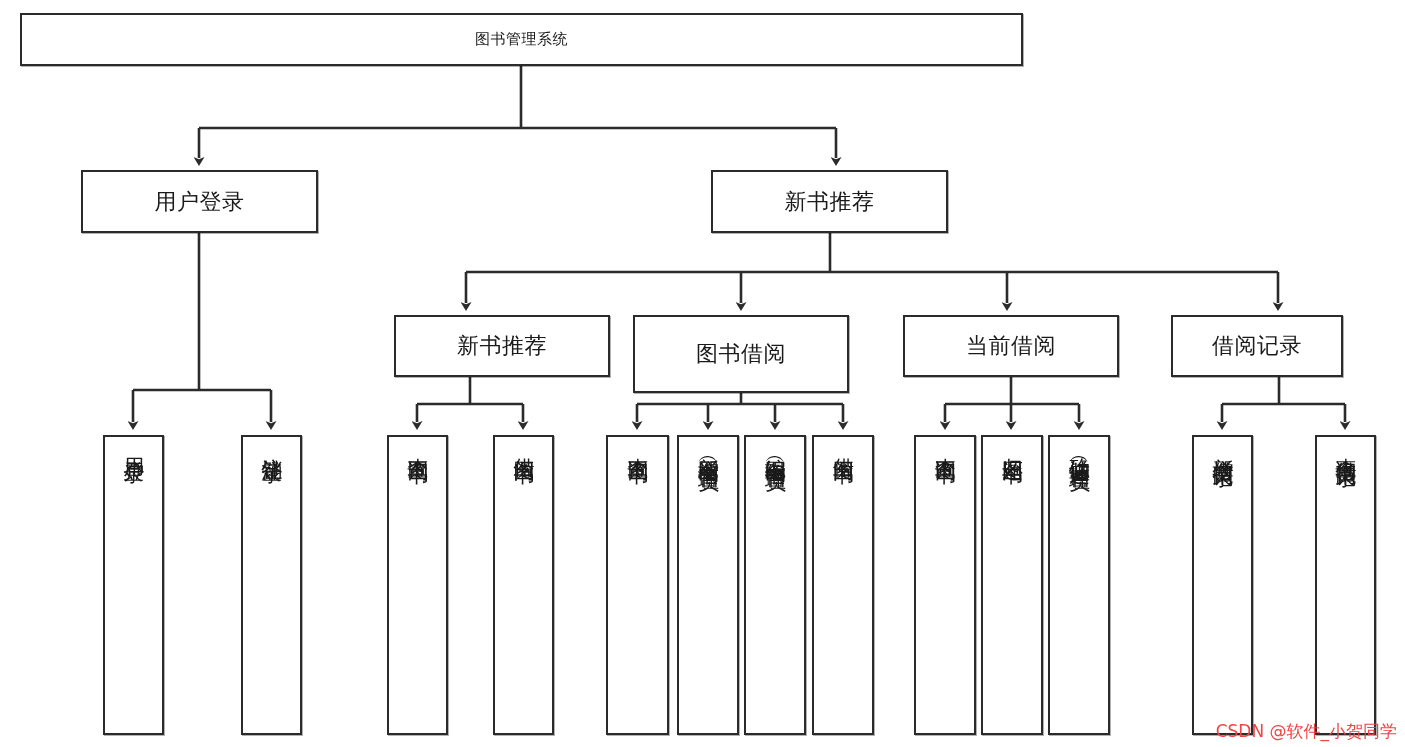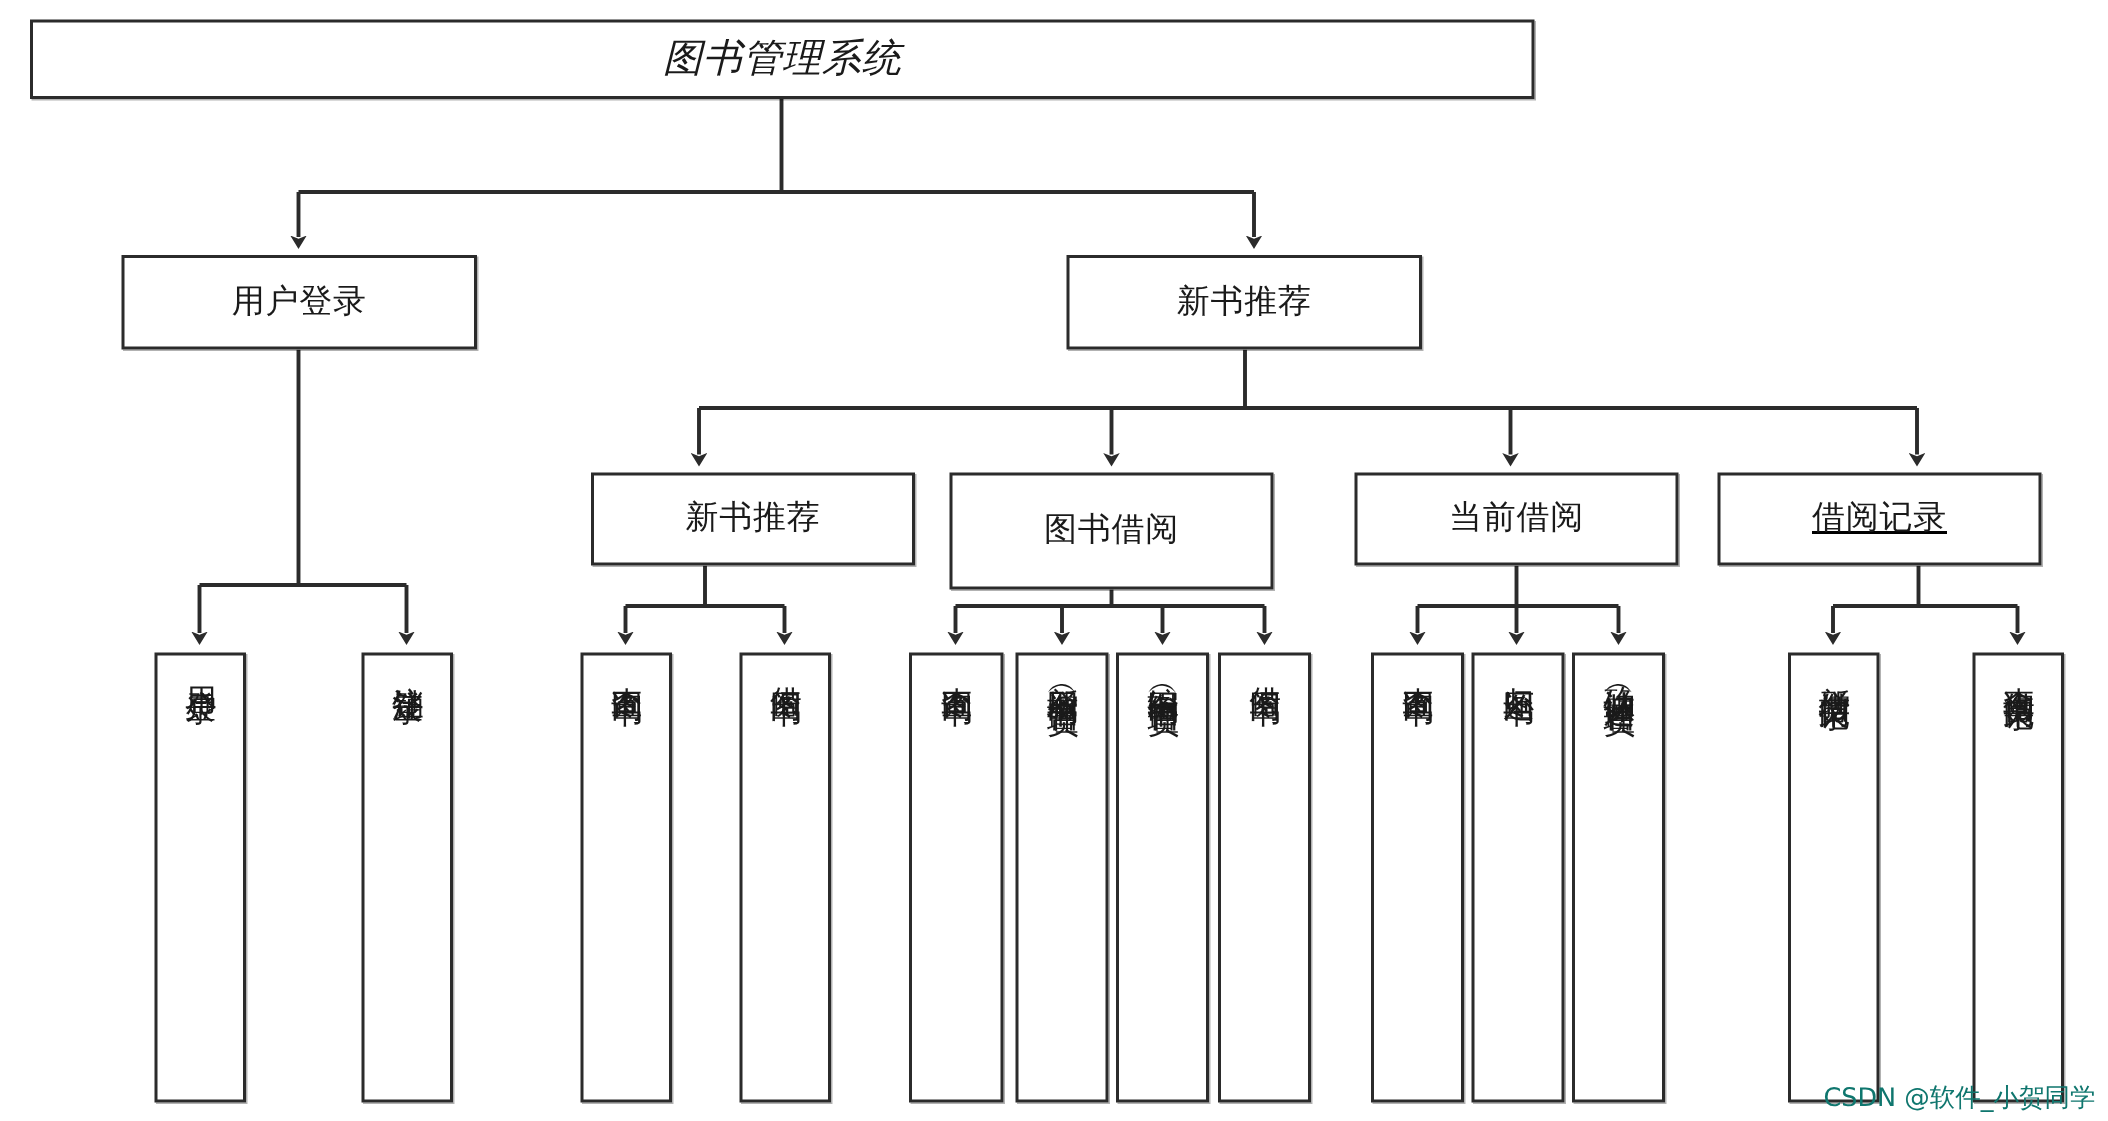--- a/index.html
+++ b/index.html
@@ -40,43 +40,42 @@
     color: #1a1a1a;
     letter-spacing: 0.5px;
     white-space: nowrap;
     line-height: 1.15;
   }
   
   .node.h .label {
     font-size: 22px;
   }
   .node.root .label {
-    font-size: 26px;
-    font-style: italic;
+    font-size: 15px;
   }
   
   .node.v {
     align-items: flex-start;
     padding-top: 4px;
   }
   .node.v .label {
     writing-mode: vertical-rl;
     text-orientation: upright;
     font-size: 21px;
     letter-spacing: 2px;
     line-height: 1.0;
     max-height: 292px;
     white-space: normal;
   }
   .watermark {
     position: absolute;
     right: 8px;
     bottom: 4px;
     font-size: 17px;
-    color: #0f766e;
+    color: #ef4444;
     white-space: nowrap;
     font-family: "DejaVu Sans", "Liberation Sans", sans-serif;
   }
 </style>
 </head>
 <body>
 
 <div id="canvas">
 
   <svg class="connectors" viewBox="0 0 1405 747" xmlns="http://www.w3.org/2000/svg">
@@ -142,21 +141,21 @@
 
   <div class="node h" style="left:362px; top:315px; width:216px; height:62px;margin-left:32px;">
     <span class="label">新书推荐</span>
   </div>
   <div class="node h" style="left:633px; top:315px; width:216px; height:78px;">
     <span class="label">图书借阅</span>
   </div>
   <div class="node h" style="left:903px; top:315px; width:216px; height:62px;">
     <span class="label">当前借阅</span>
   </div>
-  <div class="node h" style="left:1145px; top:315px; width:216px; height:62px;text-decoration:underline;">
+  <div class="node h" style="left:1171px; top:315px; width:172px; height:62px;">
     <span class="label">借阅记录</span>
   </div>
 
   <div class="node v" style="left:103px; top:435px; width:61px; height:300px;">
     <span class="label">用户登录</span>
   </div>
   <div class="node v" style="left:241px; top:435px; width:61px; height:300px;">
     <span class="label">注销登录</span>
   </div>
 

